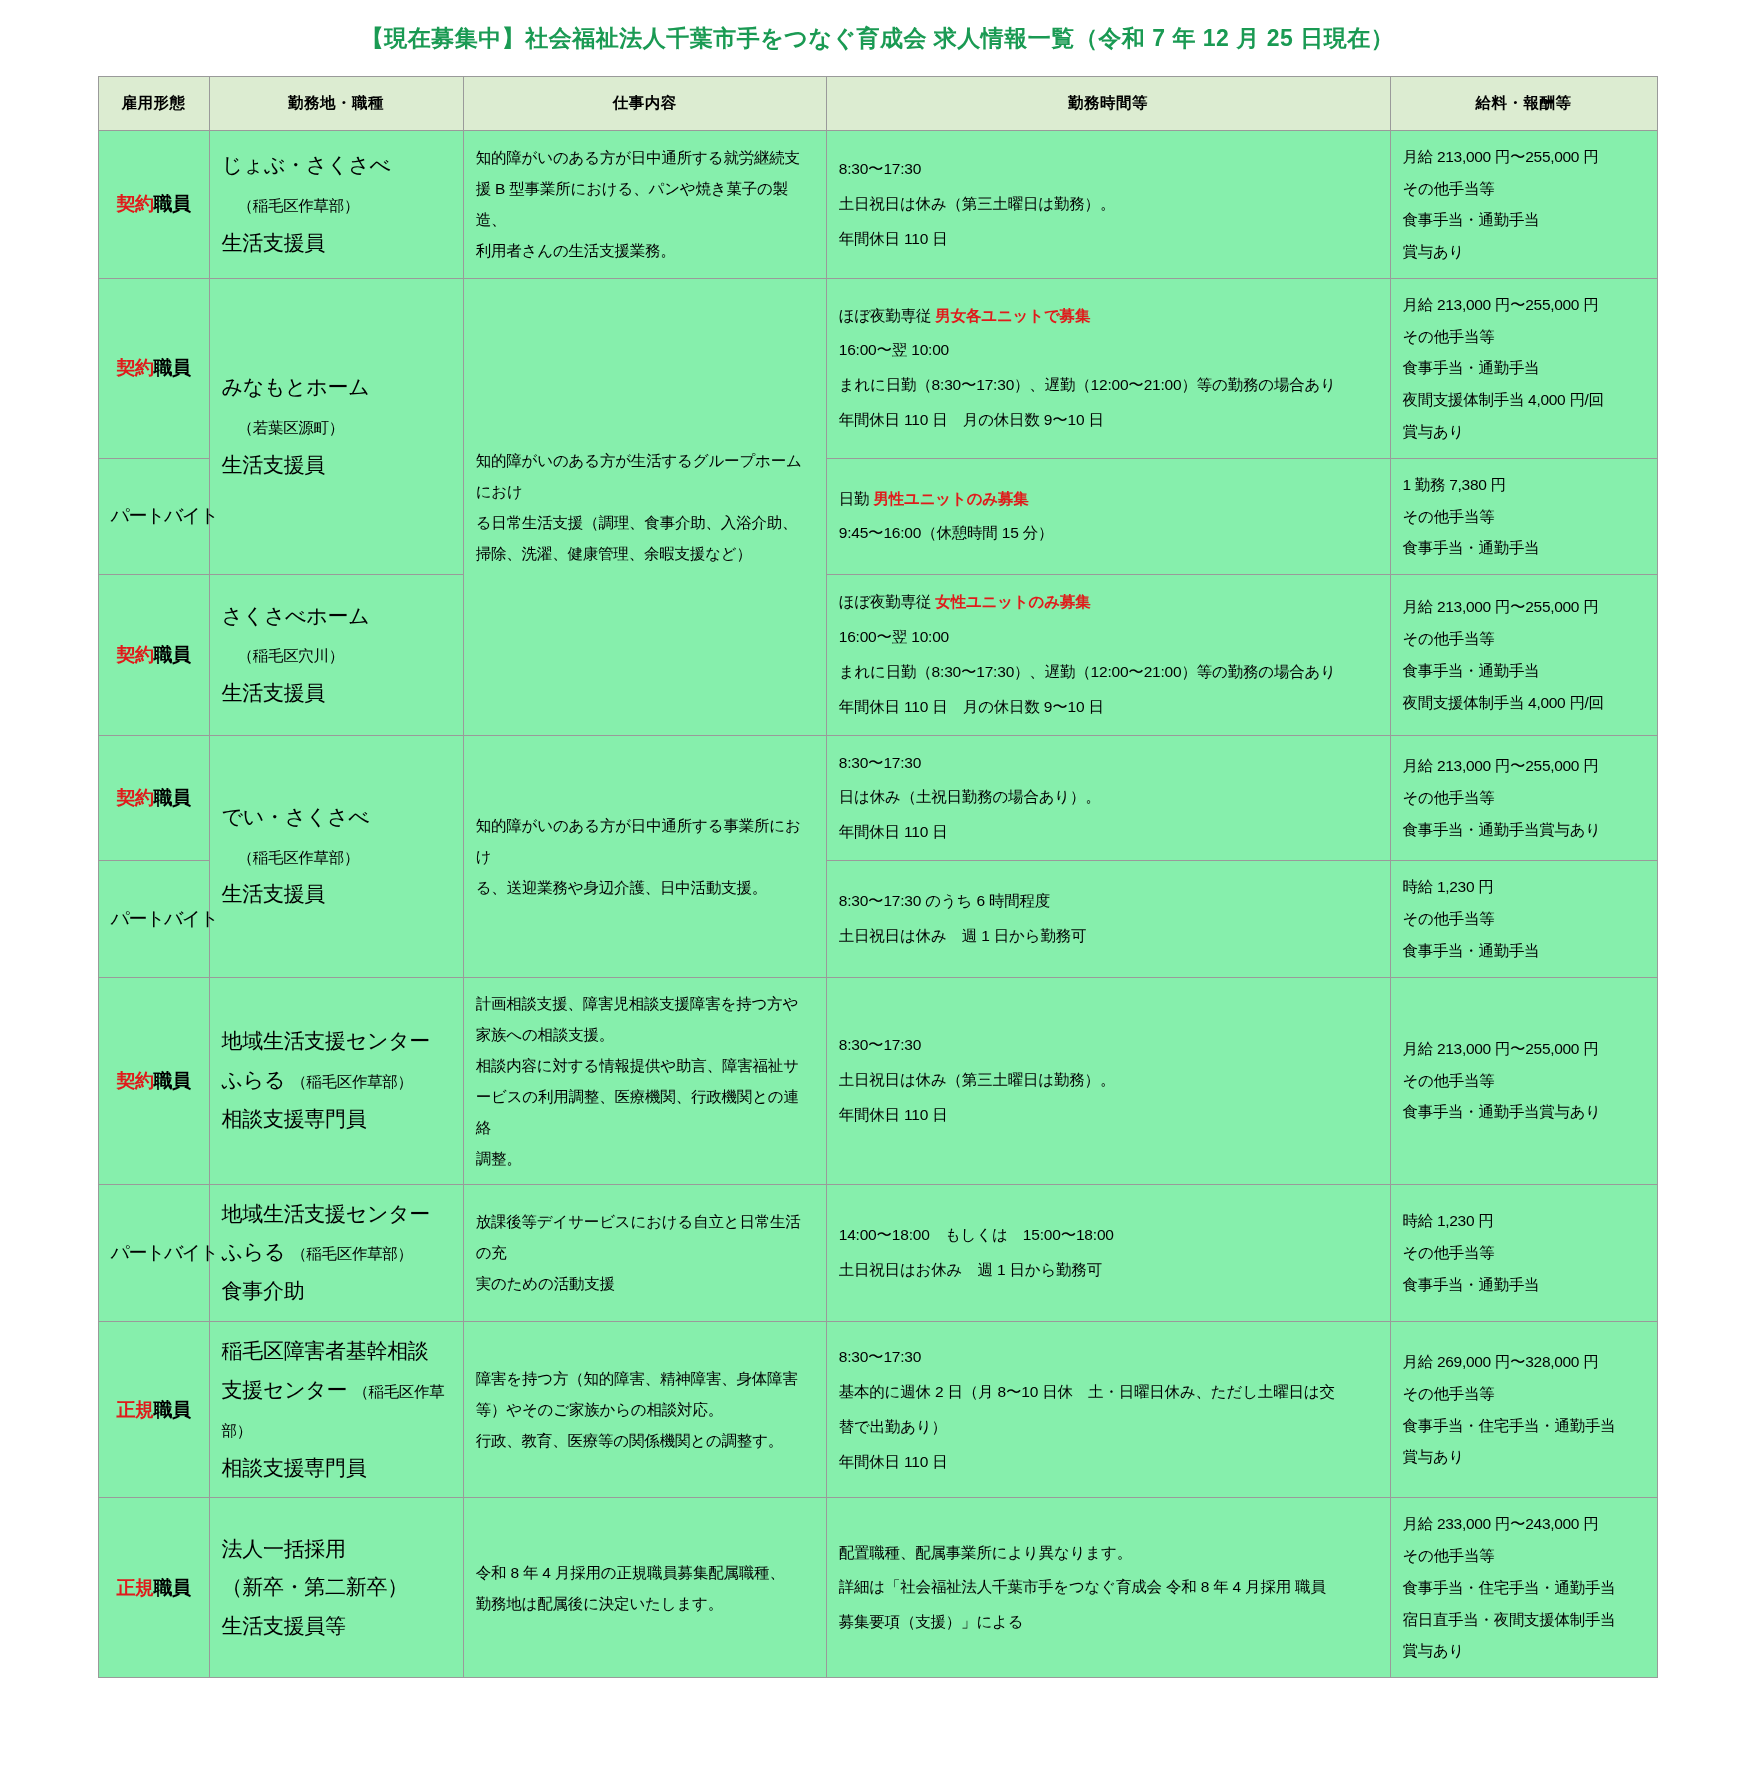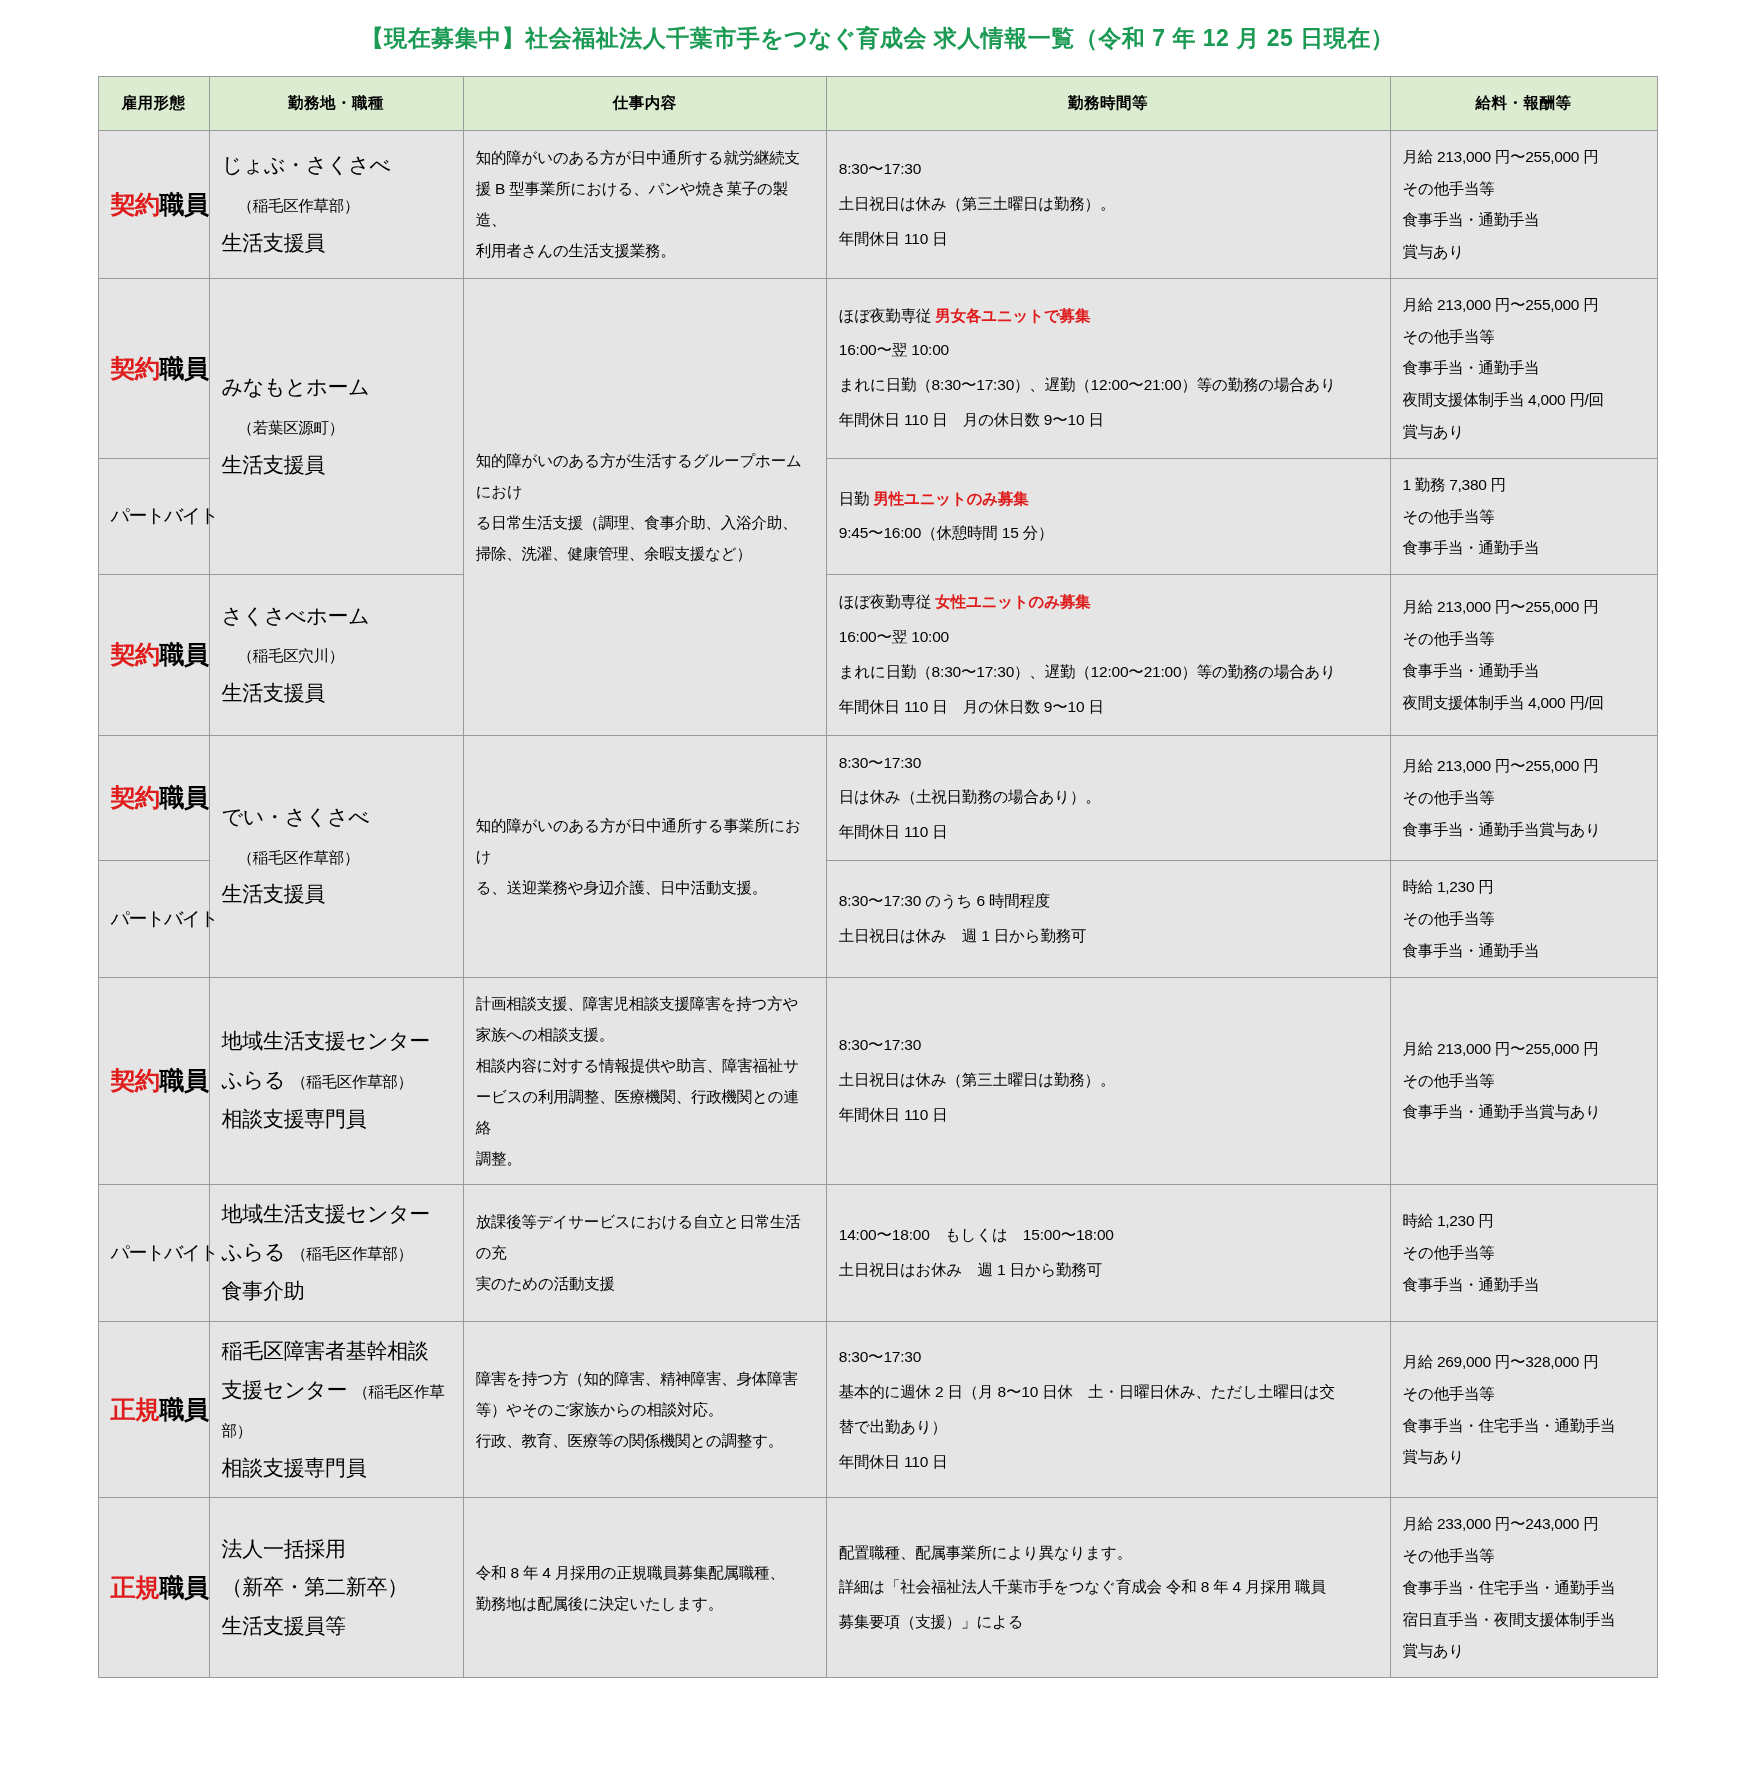--- a/index.html
+++ b/index.html
@@ -27,21 +27,21 @@
     letter-spacing: 0.5px;
     padding-top: 24px;
     padding-bottom: 22px;
     line-height: 1.3;
   }
   table.jobs {
     border-collapse: collapse;
     table-layout: fixed;
     margin: 0 auto;
     width: 1560px;
-    background: #e5e5e5;
+    background: #86efac;
   }
   table.jobs th, table.jobs td {
     border: 1px solid #9a9a9a;
     vertical-align: middle;
     padding: 10px 12px;
     box-sizing: border-box;
   }
   thead th {
     background: #dcecd1;
     font-size: 15.5px;
@@ -53,21 +53,21 @@
   }
   col.c-type   { width: 104px; }
   col.c-place  { width: 238px; }
   col.c-work   { width: 340px; }
   col.c-hours  { width: 528px; }
   col.c-pay    { width: 250px; }
 
   
   td.type {
     text-align: center;
-    font-size: 25px;
+    font-size: 19px;
     font-weight: bold;
     white-space: nowrap;
     letter-spacing: -0.5px;
   }
   td.type .red { color: #e01b1b; }
   td.type.part {
     font-weight: normal;
     font-size: 19px;
     letter-spacing: -1.5px;
     margin-left: 17px;

